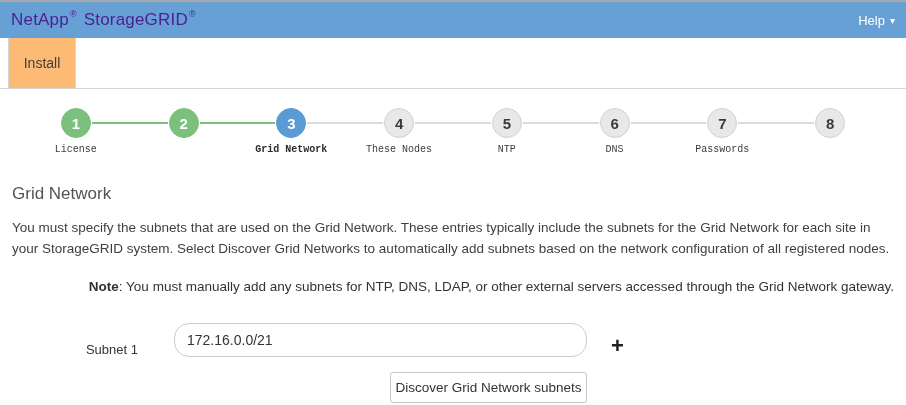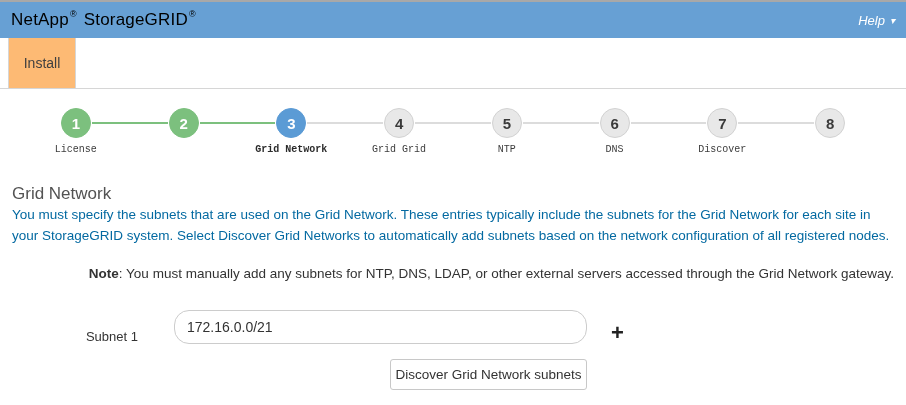--- a/index.html
+++ b/index.html
@@ -13,23 +13,23 @@
 
   
   .top-strip { height: 2px; background: #a8a8a8; }
 
   
   .app-header {
     height: 36px; background: #67a0d4;
     display: flex; align-items: center; justify-content: space-between;
     padding: 0 11px;
   }
-  .brand { color: #000000; font-size: 17px; letter-spacing: .2px; }
+  .brand { color: #4c1d95; font-size: 17px; letter-spacing: .2px; }
   .brand sup { font-size: 9px; position: relative; top: -1px; padding: 0 2px 0 1px; }
-  .help-menu { color: #fff; font-size: 13px; cursor: pointer; display: flex; align-items: center; gap: 5px; font-style: italic; }
+  .help-menu { color: #fff; font-size: 13px; cursor: pointer; display: flex; align-items: center; gap: 5px; }
   .caret { font-size: 10px; line-height: 1; position: relative; top: 1px; }
 
   
   .tab-bar { height: 51px; background: #fff; border-bottom: 1px solid #d6d6d6; position: relative; }
   .tab {
     position: absolute; left: 8px; top: 0; height: 50px; width: 68px;
     border-left: 1px solid #d6d6d6; border-right: 1px solid #d6d6d6;
     display: flex; align-items: center; justify-content: center;
     font-size: 14px; color: #3f3f3f; cursor: pointer; background: #fdba74;
   }
@@ -50,21 +50,21 @@
     left: calc(-50% + 16px); width: calc(100% - 32px);
     background: #dcdcdc; z-index: 1;
   }
   .step.line-green::before { background: #7cc07e; }
   .step .step-label { margin-top: 6px; font-size: 10px; color: #3c3c3c; font-family: Liberation Mono, monospace; }
   .step.current .step-label { font-weight: bold; color: #2b2b2b; }
 
   
   .content { padding: 0 12px; }
   .page-title { margin-top: 29px; font-size: 17px; font-weight: 400; color: #535353; }
-  .description { font-size: 13.5px; line-height: 21px; color: #0369a1; max-width: 884px; }
+  .description { margin-top: 13px; font-size: 13.5px; line-height: 21px; color: #404040; max-width: 884px; }
   .note { margin-top: 17px; font-size: 13.5px; line-height: 21px; color: #333; text-align: right; }
   .note .note-label { font-weight: bold; }
 
   
   .subnet-row { margin-top: 26px; display: flex; align-items: flex-end; }
   .subnet-label { width: 126px; text-align: right; font-size: 13px; color: #333; }
   .subnet-input {
     margin-left: 36px; width: 413px; height: 34px;
     border: 1px solid #ccc; border-radius: 15px; padding: 0 12px;
     font-family: "Liberation Sans", sans-serif; font-size: 14px; color: #333;
@@ -113,33 +113,33 @@
     </div>
     <div class="step complete line-green">
       <div class="circle">2</div>
     </div>
     <div class="step current line-green">
       <div class="circle">3</div>
       <div class="step-label">Grid Network</div>
     </div>
     <div class="step">
       <div class="circle">4</div>
-      <div class="step-label">Grid Grid</div>
+      <div class="step-label">These Nodes</div>
     </div>
     <div class="step">
       <div class="circle">5</div>
       <div class="step-label">NTP</div>
     </div>
     <div class="step">
       <div class="circle">6</div>
       <div class="step-label">DNS</div>
     </div>
     <div class="step">
       <div class="circle">7</div>
-      <div class="step-label">Discover</div>
+      <div class="step-label">Passwords</div>
     </div>
     <div class="step">
       <div class="circle">8</div>
     </div>
   </div>
 
   <div class="content">
     <h1 class="page-title">Grid Network</h1>
 
     <p class="description">You must specify the subnets that are used on the Grid Network. These entries typically include the subnets for the Grid Network for each site in your StorageGRID system. Select Discover Grid Networks to automatically add subnets based on the network configuration of all registered nodes.</p>

